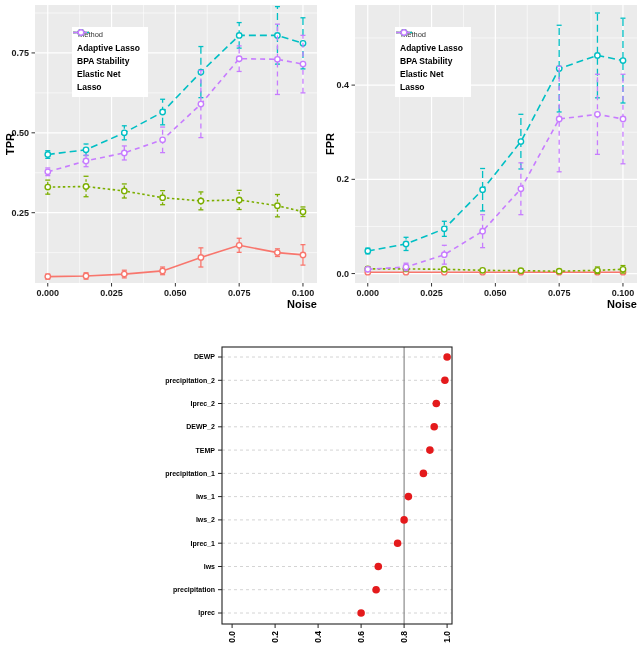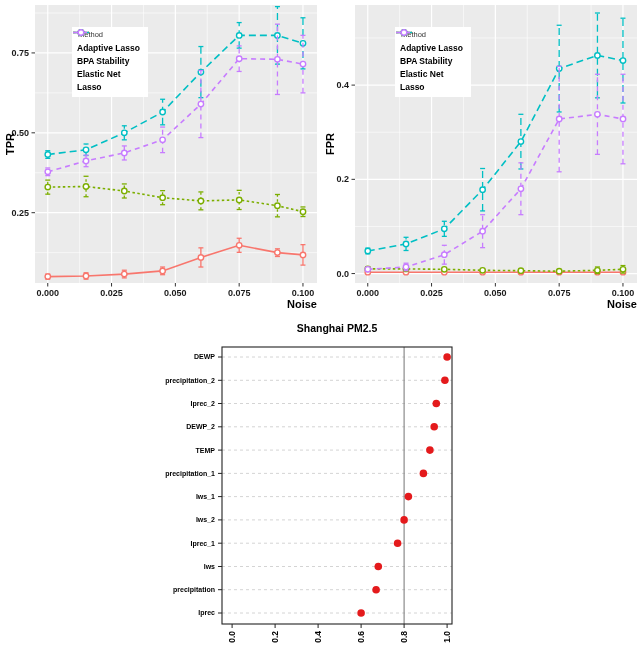--- a/index.html
+++ b/index.html
@@ -531,16 +531,15 @@
           <circle cx="429.9" cy="130.1" r="3.8" fill="#E41A1C"></circle>
           <circle cx="423.4" cy="153.4" r="3.8" fill="#E41A1C"></circle>
           <circle cx="408.4" cy="176.6" r="3.8" fill="#E41A1C"></circle>
           <circle cx="404.1" cy="199.9" r="3.8" fill="#E41A1C"></circle>
           <circle cx="397.6" cy="223.2" r="3.8" fill="#E41A1C"></circle>
           <circle cx="378.3" cy="246.5" r="3.8" fill="#E41A1C"></circle>
           <circle cx="376.1" cy="269.7" r="3.8" fill="#E41A1C"></circle>
           <circle cx="361.1" cy="293.0" r="3.8" fill="#E41A1C"></circle>
         </g>
       </svg>
-    <div class="plot-title" style="left:222px;top:2px;width:230px;font-size:10.5px;">Shanghai PM2.5</div>
   </div>
 
 </div>
 
 </body></html>

